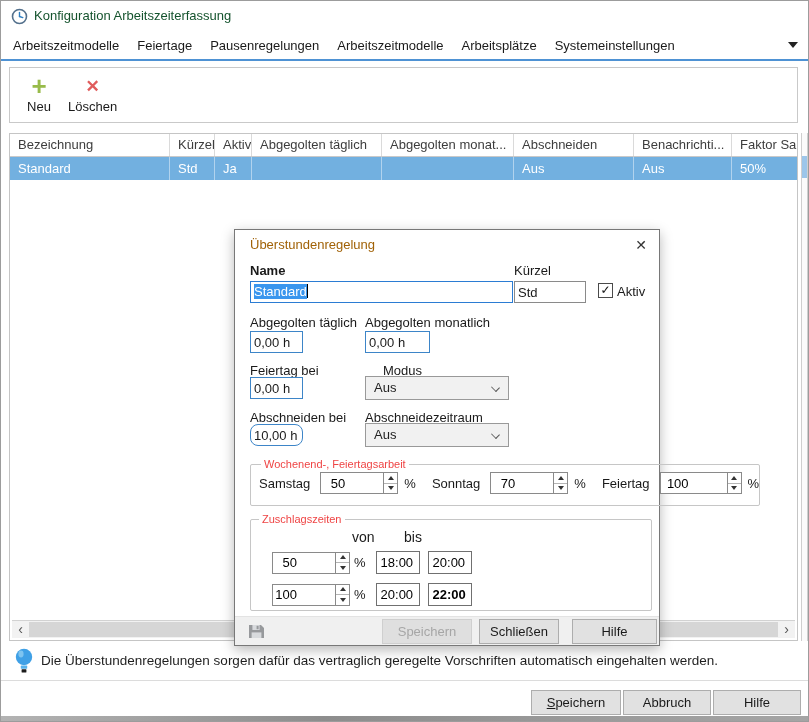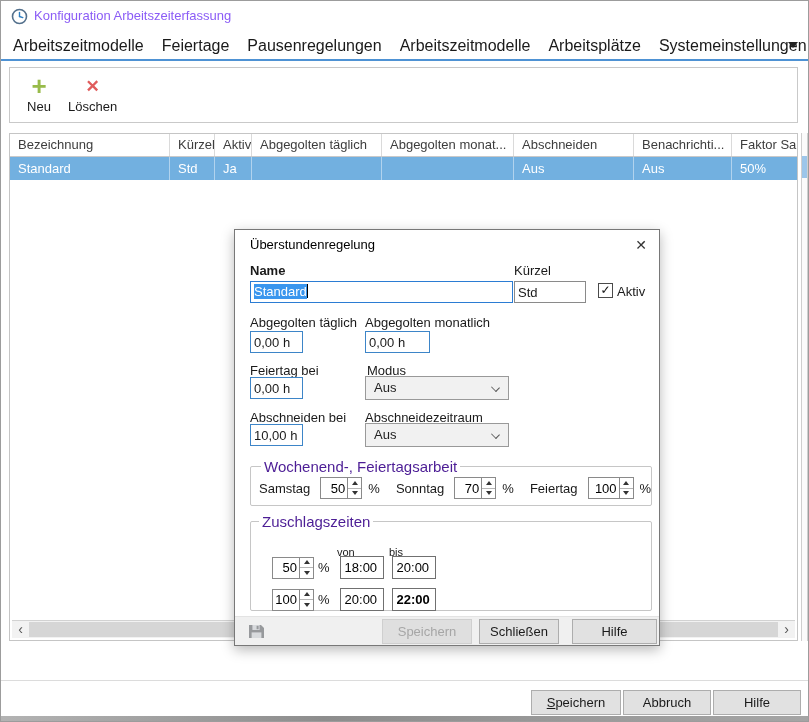--- a/index.html
+++ b/index.html
@@ -5,24 +5,24 @@
   html,body{margin:0;padding:0;background:#d0d0d0;}
   *{box-sizing:border-box;}
   .window{
     position:relative;width:809px;height:722px;background:#fff;
     font-family:"Liberation Sans",sans-serif;font-size:13px;color:#1a1a1a;
     border:1px solid #9c9c9c;overflow:hidden;
   }
   
   .titlebar{position:absolute;left:0;top:0;width:100%;height:30px;background:#fff;}
   .titlebar .app-icon{position:absolute;left:10px;top:7px;width:17px;height:17px;}
-  .titlebar .title-text{position:absolute;left:33px;top:0;line-height:30px;color:#8b5cf6;font-size:13px;}
+  .titlebar .title-text{position:absolute;left:33px;top:0;line-height:30px;color:#14532d;font-size:13px;}
   
   .tabstrip{position:absolute;left:0;top:31px;width:100%;height:27px;display:flex;align-items:stretch;padding-left:3px;background:#fff;}
-  .tab{padding:0 9px;line-height:27px;font-size:16px;color:#1a1a1a;white-space:nowrap;cursor:default;}
+  .tab{padding:0 9px;line-height:27px;font-size:13px;color:#1a1a1a;white-space:nowrap;cursor:default;}
   .tab.active{background:#a9cfee;font-weight:bold;}
   .tab-overflow{position:absolute;right:10px;top:10px;width:0;height:0;
     border-left:5px solid transparent;border-right:5px solid transparent;border-top:6px solid #222;}
   .accent-line{position:absolute;left:0;top:58px;width:100%;height:2px;background:#4e92d4;}
   
   .toolbar{position:absolute;left:8px;top:66px;width:789px;height:56px;border:1px solid #c9c9c9;background:#fff;display:flex;align-items:center;}
   .tool-btn{display:flex;flex-direction:column;align-items:center;justify-content:center;min-width:42px;height:50px;margin-left:8px;cursor:default;}
   .tool-btn .ticon{height:24px;line-height:24px;}
   .ticon.plus{color:#98bb4a;font-size:26px;font-weight:bold;line-height:22px;}
   .ticon.cross{color:#e05c5c;font-size:17px;font-weight:bold;}
@@ -54,53 +54,53 @@
        font-family:"Liberation Sans",sans-serif;font-size:13px;color:#1a1a1a;text-align:center;line-height:23px;cursor:default;}
   .btn-speichern{left:530px;width:90px;}
   .btn-abbruch{left:622px;width:88px;}
   .btn-hilfe{left:712px;width:88px;}
   .mnemonic{text-decoration:underline;}
   .bottom-strip{position:absolute;left:0;bottom:0;width:100%;height:5px;background:linear-gradient(90deg,#b3b3b3,#8d8d8d 40%,#a5a5a5);}
   
   .dialog{position:absolute;left:233px;top:228px;width:426px;height:417px;background:#fff;
     border:1px solid #787878;box-shadow:0 4px 12px rgba(0,0,0,.28);z-index:10;}
   .dlg-titlebar{position:absolute;left:0;top:0;width:100%;height:29px;background:#fff;}
-  .dlg-title{position:absolute;left:15px;top:0;line-height:29px;font-size:13px;color:#000000;}
+  .dlg-title{position:absolute;left:15px;top:0;line-height:29px;font-size:13px;color:#a16207;}
   .dlg-close{position:absolute;right:5px;top:3px;width:26px;height:24px;text-align:center;line-height:24px;font-size:14px;color:#333;cursor:default;}
   .dlg-label{position:absolute;font-size:13px;color:#1a1a1a;white-space:nowrap;}
   .bold{font-weight:bold;}
   .dlg-input{position:absolute;height:22px;border:1px solid #8a8a8a;background:#fff;
     font-family:"Liberation Sans",sans-serif;font-size:13px;color:#1a1a1a;padding:0 3px;outline:none;}
   .blue-border{border-color:#3d85c8;}
   .name-field{position:absolute;left:15px;top:51px;width:263px;height:22px;border:1px solid #2b7cd3;background:#fff;
     line-height:20px;padding-left:3px;white-space:nowrap;overflow:hidden;}
   .sel{background:#3a96ee;color:#fff;}
   .caret{display:inline-block;width:1px;height:14px;background:#000;vertical-align:-2px;}
   .checkbox{position:absolute;left:363px;top:53px;width:15px;height:15px;border:1px solid #4a4a4a;background:#fff;
     text-align:center;line-height:13px;font-size:12px;color:#111;}
   .combo{position:absolute;left:130px;width:144px;height:24px;background:#f1f1f1;border:1px solid #999;
     line-height:22px;padding-left:8px;color:#222;}
   .combo .chevron{position:absolute;right:9px;top:7px;width:7px;height:7px;
     border-right:1.6px solid #555;border-bottom:1.6px solid #555;transform:rotate(45deg) scale(1,.8);transform-origin:center;}
   fieldset.grp{position:absolute;left:15px;width:402px;margin:0;padding:0 0 0 8px;border:1px solid #c6c6c6;border-radius:2px;}
-  fieldset.grp legend{font-size:15px;padding:0 3px;margin-left:2px;color:#4c1d95;}
+  fieldset.grp legend{font-size:11px;padding:0 3px;margin-left:2px;color:#ef4444;}
   .grp1{top:228px;height:48px;}
   .grp2{top:283px;height:98px;padding-left:0 !important;}
   .grp1-row{display:flex;align-items:center;margin-top:2px;}
   .grp1-row .lbl{white-space:nowrap;}
-  .spin{display:inline-flex;align-items:stretch;height:22px;border:1px solid #8a8a8a;background:#fff;}
+  .spin{display:inline-flex;align-items:stretch;height:22px;border:1px solid #8a8a8a;background:#fff;gap:36px;}
   .spin input{width:26px;border:none;outline:none;text-align:right;font-family:"Liberation Sans",sans-serif;font-size:13px;padding:0 2px 0 0;}
   .spin.wide input{width:30px;}
   .spin .arrows{width:14px;border-left:1px solid #8a8a8a;display:flex;flex-direction:column;}
   .spin .arrows .up,.spin .arrows .down{flex:1;display:flex;align-items:center;justify-content:center;}
   .spin .arrows .up{border-bottom:1px solid #b5b5b5;}
   .spin .arrows .up::after{content:"";border-left:3.5px solid transparent;border-right:3.5px solid transparent;border-bottom:4px solid #333;}
   .spin .arrows .down::after{content:"";border-left:3.5px solid transparent;border-right:3.5px solid transparent;border-top:4px solid #333;}
   .ml10{margin-left:10px;}.ml6{margin-left:6px;}.ml16{margin-left:16px;}.ml4{margin-left:4px;}
-  .z-head{position:absolute;top:16px;font-size:11px;}
+  .z-head{position:absolute;top:4px;font-size:14px;margin-left:15px;}
   .z-row{position:absolute;left:21px;display:flex;align-items:center;}
   .time-input{width:44px;height:23px;border:1px solid #707070;font-family:"Liberation Sans",sans-serif;font-size:13px;padding:0 4px;outline:none;background:#fff;}
   .dlg-footer{position:absolute;left:0;bottom:0;width:100%;height:29px;background:#f0f0f0;border-top:1px solid #e3e3e3;}
   .floppy-btn{position:absolute;left:9px;top:4px;width:24px;height:21px;display:flex;align-items:center;justify-content:center;}
   .dlg-btn{position:absolute;top:2px;height:25px;background:#e1e1e1;border:1px solid #adadad;
     font-family:"Liberation Sans",sans-serif;font-size:13px;color:#1a1a1a;text-align:center;line-height:23px;cursor:default;}
   .dlg-btn.disabled{background:#dfdfdf;border-color:#cfcfcf;color:#a6a6a6;}
   .dlg-btn-speichern{left:147px;width:90px;}
   .dlg-btn-schliessen{left:244px;width:80px;}
   .dlg-btn-hilfe{left:337px;width:85px;}
@@ -166,20 +166,29 @@
       <div class="hs-arrow">‹</div>
       <div class="hs-thumb"></div>
       <div class="hs-arrow">›</div>
     </div>
   </div>
 
   <div class="right-strip">
     <div class="blue-sliver"></div>
   </div>
 
+  <div class="infobar">
+    <svg class="bulb" width="20" height="28" viewBox="0 0 20 28">
+      <circle cx="10" cy="10" r="8.2" fill="#3fa0e6"></circle>
+      <ellipse cx="7" cy="7" rx="2.6" ry="3.4" fill="#8ecdf2" opacity="0.8"></ellipse>
+      <rect x="6.8" y="18.6" width="6.4" height="3.2" rx="0.6" fill="#58b2ec"></rect>
+      <rect x="7.6" y="22.2" width="4.8" height="3.4" rx="0.6" fill="#1c1c1c"></rect>
+    </svg>
+    <span class="info-text">Die Überstundenregelungen sorgen dafür das vertraglich geregelte Vorschriften automatisch eingehalten werden.</span>
+  </div>
   <div class="separator"></div>
 
   <div class="btn btn-speichern">
     <span class="mnemonic">S</span><span>peichern</span>
   </div>
   <div class="btn btn-abbruch">Abbruch</div>
   <div class="btn btn-hilfe">Hilfe</div>
   <div class="bottom-strip"></div>
 
   <div class="dialog">
@@ -201,28 +210,28 @@
     </div>
     <div class="dlg-label" style="left:382px;top:54px;">Aktiv</div>
 
     <div class="dlg-label" style="left:15px;top:85px;">Abgegolten täglich</div>
     <input class="dlg-input blue-border" style="left: 15px; top: 101px; width: 53px;" value="0,00 h">
     <div class="dlg-label" style="left:130px;top:85px;text-align:right;">Abgegolten monatlich</div>
     <input class="dlg-input blue-border" style="left: 130px; top: 101px; width: 65px;" value="0,00 h">
 
     <div class="dlg-label" style="left:15px;top:133px;">Feiertag bei</div>
     <input class="dlg-input blue-border" style="left: 15px; top: 147px; width: 53px;" value="0,00 h">
-    <div class="dlg-label" style="left:132px;top:133px;">Modus</div>
+    <div class="dlg-label" style="left:148px;top:133px;">Modus</div>
     <div class="combo" style="top:146px;">
       <span>Aus</span>
       <span class="chevron"></span>
     </div>
 
     <div class="dlg-label" style="left:15px;top:180px;">Abschneiden bei</div>
-    <input class="dlg-input blue-border" style="left: 15px; top: 194px; width: 53px;" value="10,00 h">
+    <input class="dlg-input blue-border" style="left: 15px; top: 194px; width: 53px; border-radius: 8px;" value="10,00 h">
     <div class="dlg-label" style="left:130px;top:180px;">Abschneidezeitraum</div>
     <div class="combo" style="top:193px;">
       <span>Aus</span>
       <span class="chevron"></span>
     </div>
 
     <fieldset class="grp grp1">
       <legend>Wochenend-, Feiertagsarbeit</legend>
       <div class="grp1-row">
         <span class="lbl">Samstag</span>

